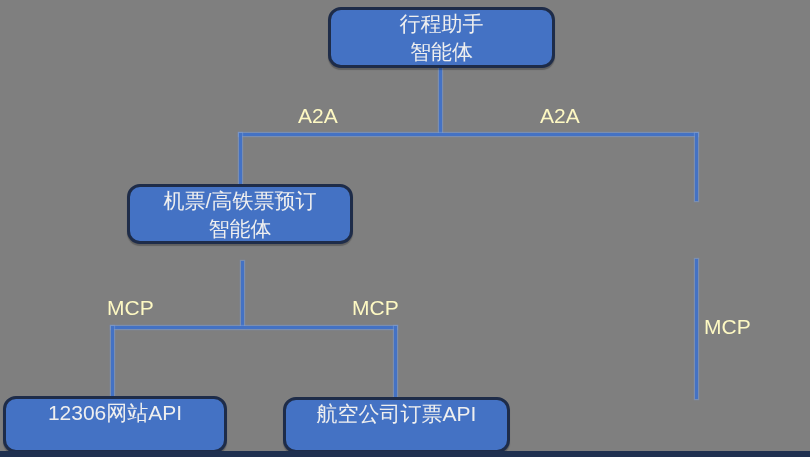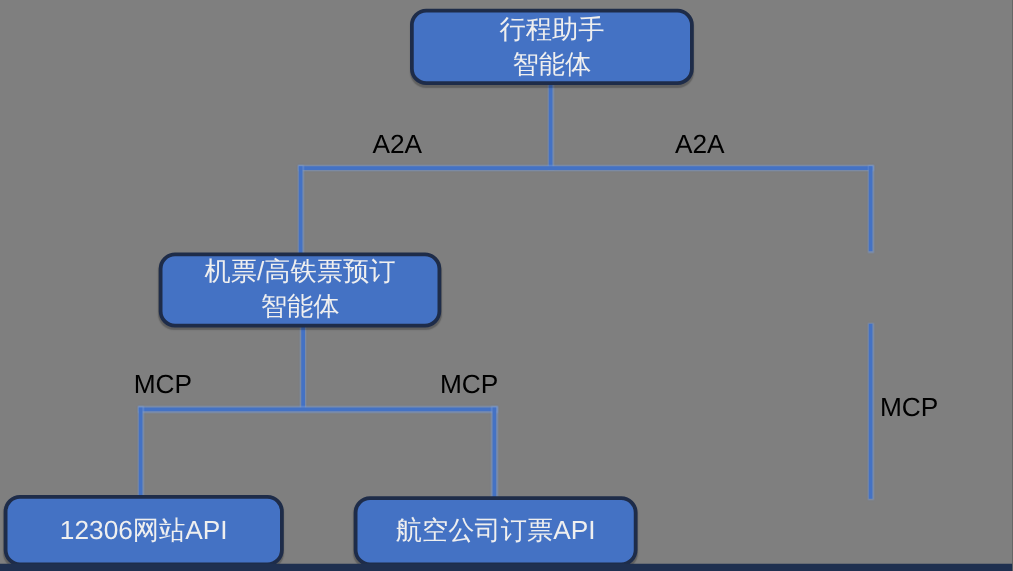--- a/index.html
+++ b/index.html
@@ -20,36 +20,36 @@
     box-sizing: border-box;
     background: #4472C4;
     border: 3px solid #1E2C49;
     border-radius: 13px;
     color: #EFEFEF;
     font-size: 21px;
     line-height: 1.32;
     display: flex;
     flex-direction: column;
     align-items: center;
-    justify-content: center;
+    justify-content: flex-start;
     text-align: center;
     box-shadow: 0 2px 1px rgba(0,0,0,0.25);
   }
   .node span { display: block; white-space: nowrap; }
   .node span:empty { display: none; }
   .edge {
     position: absolute;
     background: #4472C4;
     box-shadow: 0 0 1px 1px rgba(120,155,215,0.55);
   }
   .edge.v { width: 3px; }
   .edge.h { height: 3px; }
   .edge-label {
     position: absolute;
-    color: #000000;
+    color: #fef9c3;
     font-size: 21px;
     font-weight: 400;
     white-space: nowrap;
   }
   .bottom-bar {
     position: absolute;
     left: 0;
     bottom: 0;
     width: 810px;
     height: 6px;
@@ -76,21 +76,21 @@
   <div class="edge-label" style="left:540px; top:104px;">A2A</div>
   <div class="edge-label" style="left:107px; top:296px;">MCP</div>
   <div class="edge-label" style="left:352px; top:296px;">MCP</div>
   <div class="edge-label" style="left:704px; top:315px;">MCP</div>
 
   <div class="node" style="left:328px; top:7px; width:227px; height:61px;">
     <span>行程助手</span>
     <span>智能体</span>
   </div>
 
-  <div class="node" style="left:127px; top:202px; width:226px; height:60px;">
+  <div class="node" style="left:127px; top:184px; width:226px; height:60px;">
     <span>机票/高铁票预订</span>
     <span>智能体</span>
   </div>
 
 
   <div class="node" style="left:3px; top:396px; width:224px; height:57px;">
     <span>12306网站API</span>
 
   </div>
 

